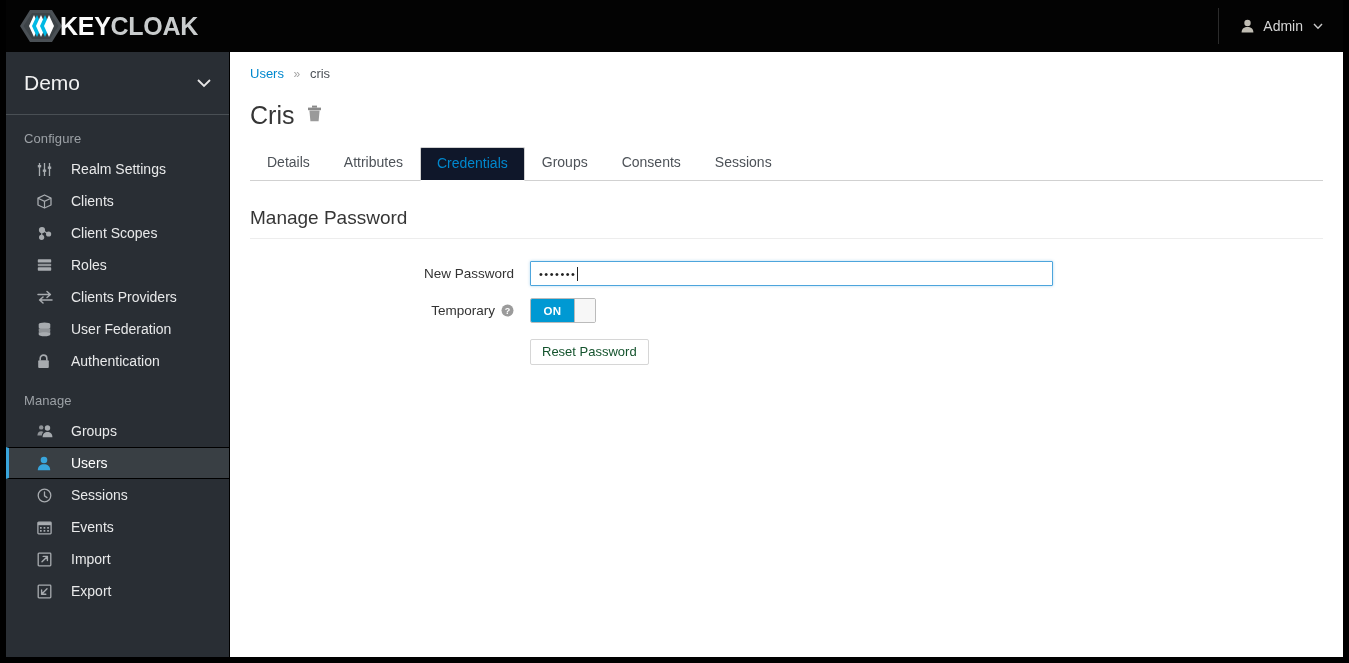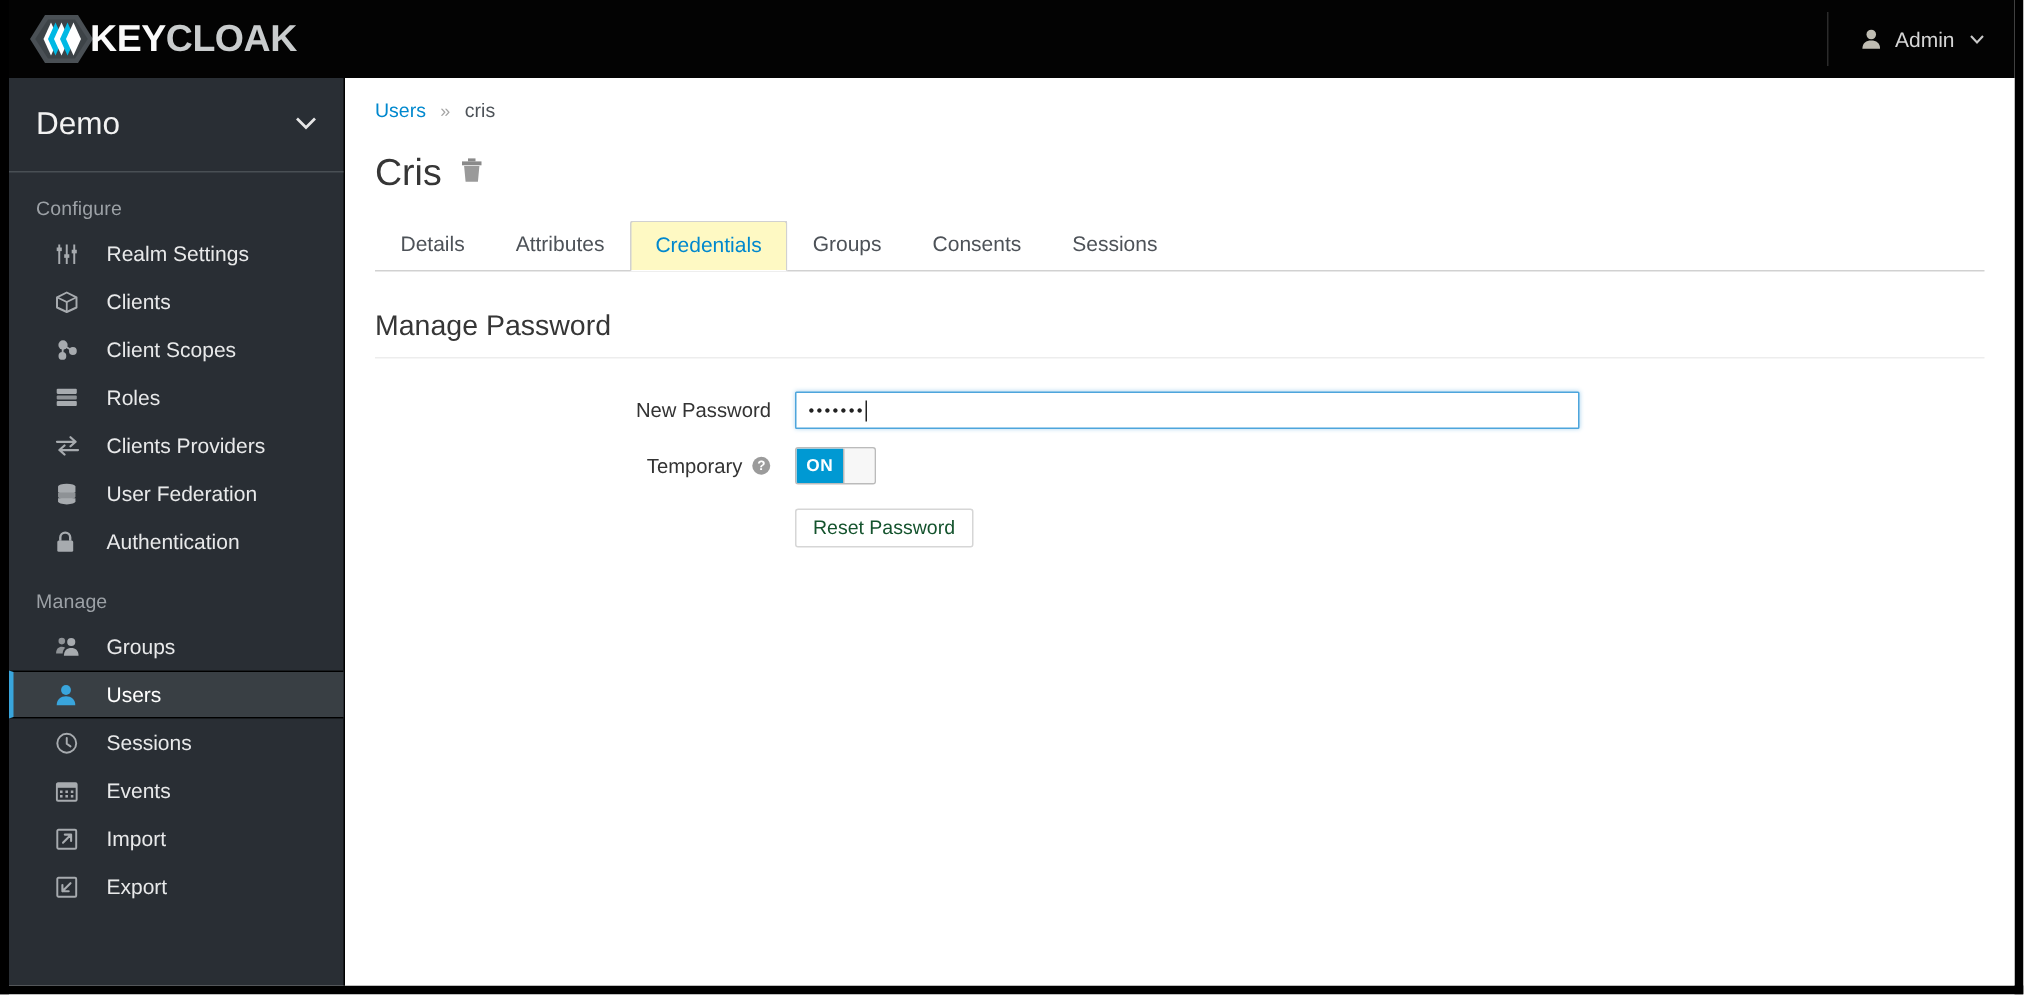--- a/index.html
+++ b/index.html
@@ -136,21 +136,21 @@
   .tab {
     font-size: 14px; color: #4d5258;
     padding: 8px 16px 9px 16px;
     cursor: pointer;
     border: 1px solid transparent;
     position: relative;
     line-height: 1.1;
   }
   .tab.active {
     color: #0088ce;
-    background: #fef9c3;
+    background: #0f172a;
     border: 1px solid #d1d1d1;
     border-bottom: 1px solid #ffffff;
     border-radius: 2px 2px 0 0;
     margin-bottom: -1px;
   }
 
   .section-title {
     margin: 26px 20px 0 20px;
     font-size: 19px; color: #363636;
     font-weight: normal;
@@ -196,21 +196,21 @@
   .caret {
     display: inline-block;
     width: 1px; height: 14px;
     background: #222;
     margin-left: 1px;
   }
 
   
   .switch {
     display: inline-flex; align-items: stretch;
-    width: 54px; height: 25px;
+    width: 66px; height: 25px;
     border: 1px solid #bbbbbb;
     border-radius: 2px;
     overflow: hidden;
     cursor: pointer;
     background: #fff;
   }
   .switch-on {
     flex: 1 1 auto;
     background: #0099d3;
     color: #ffffff;

